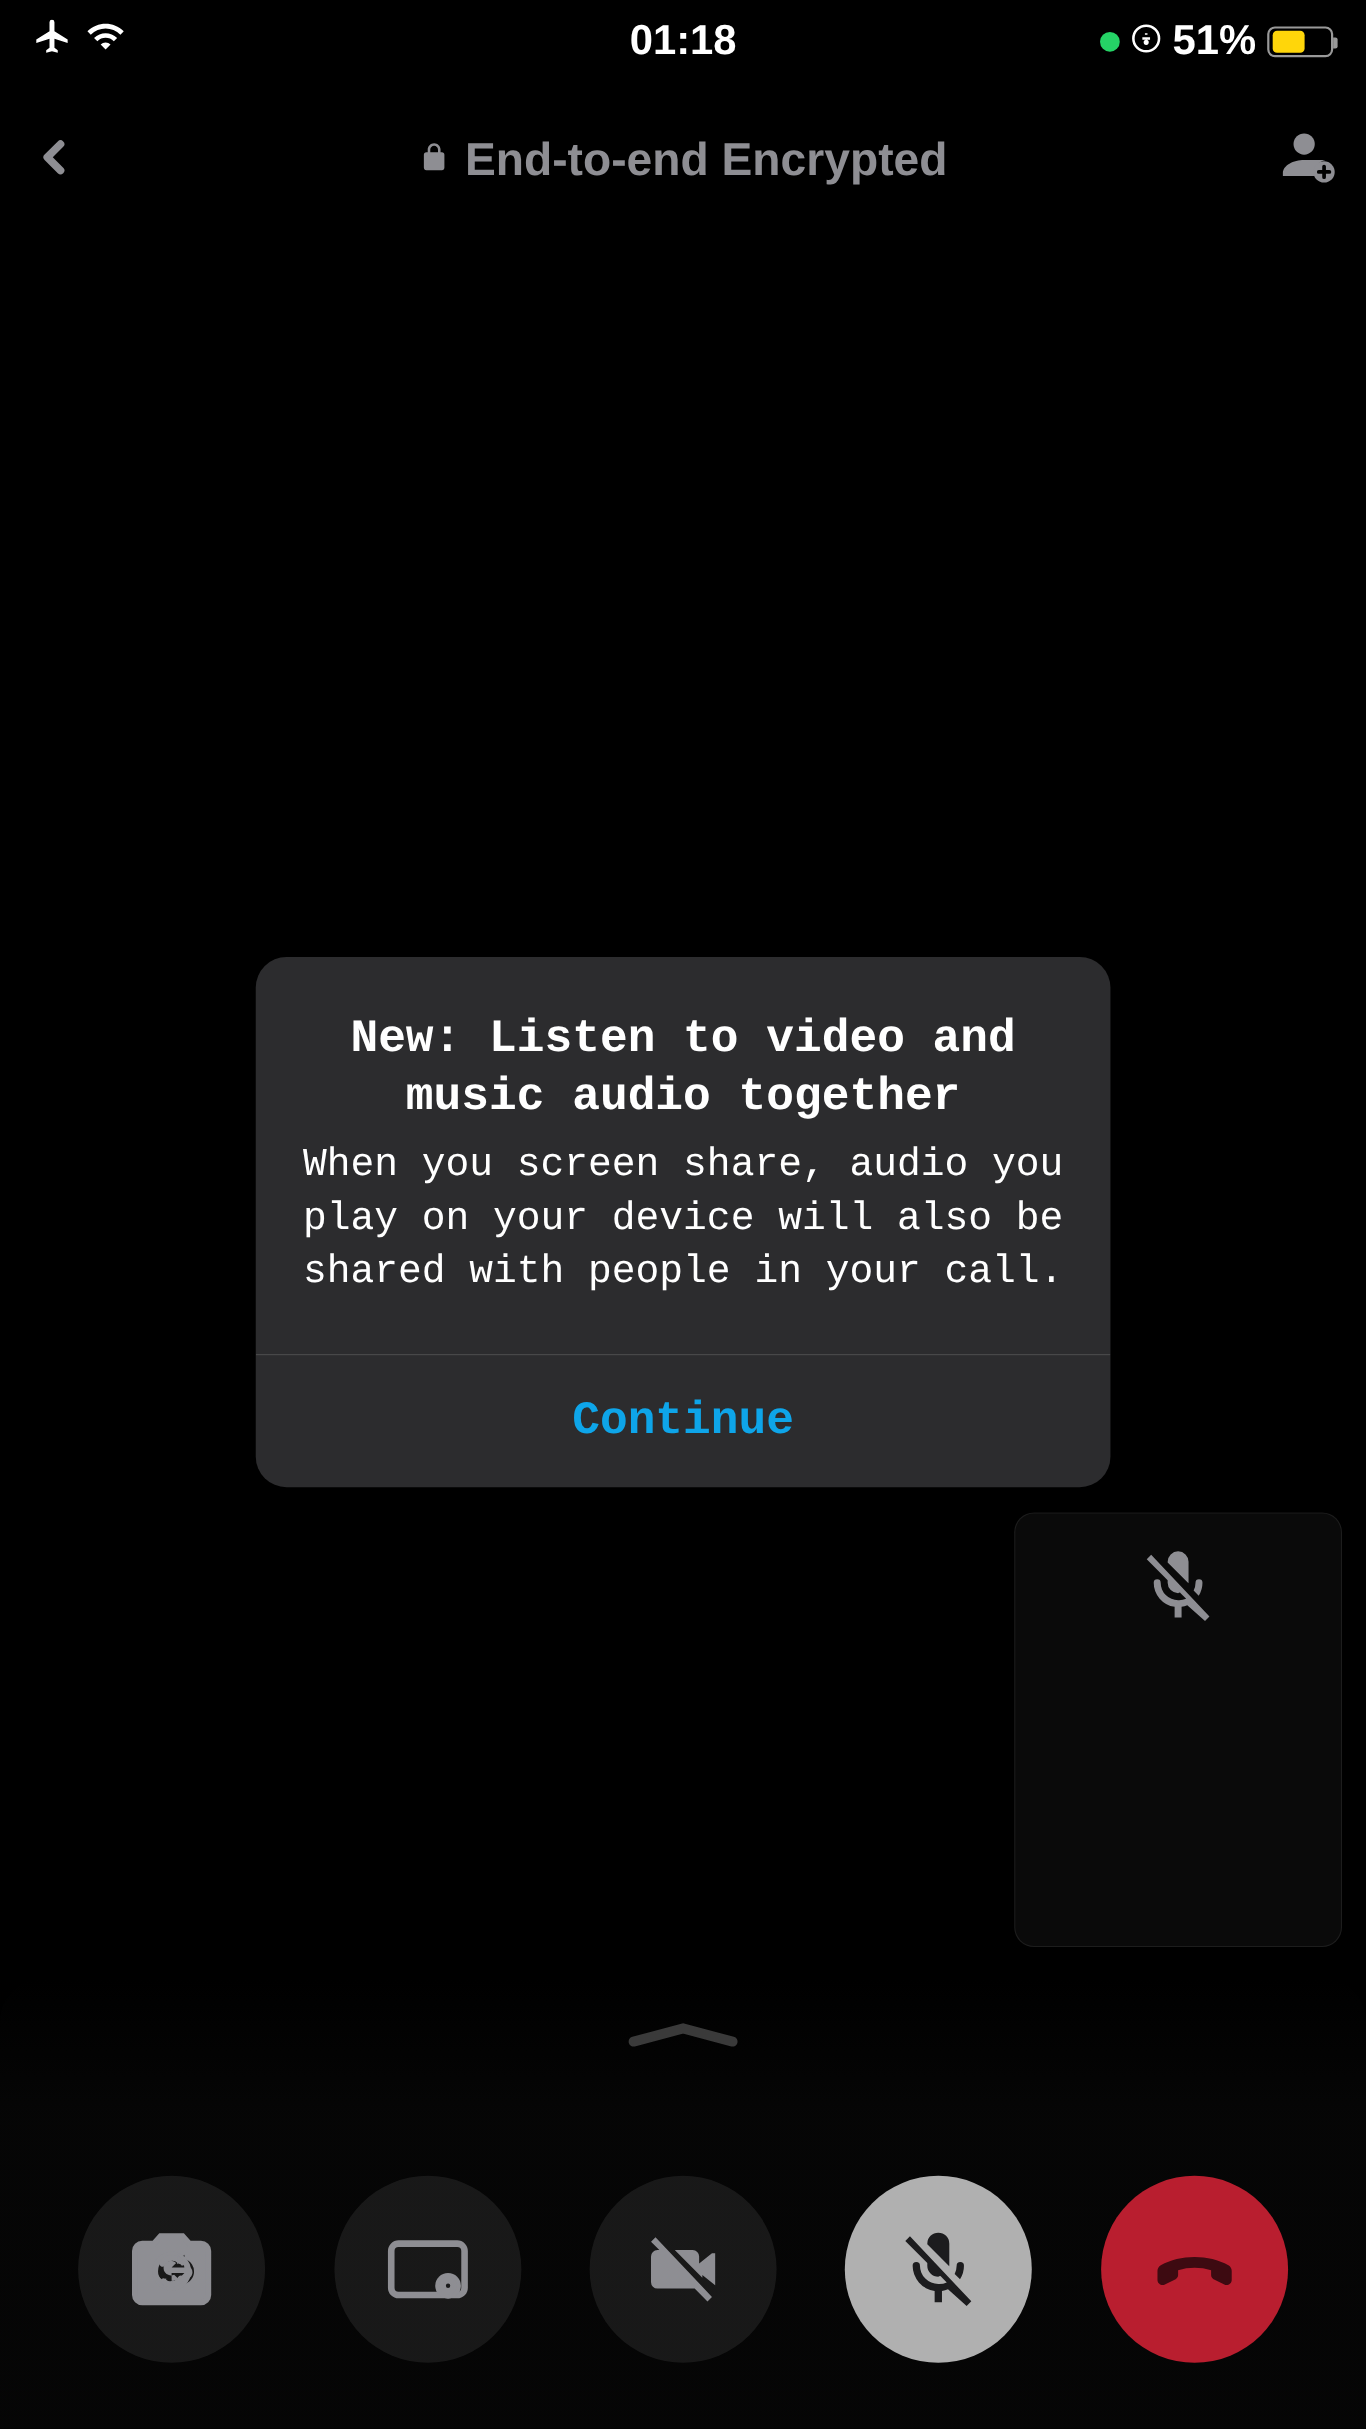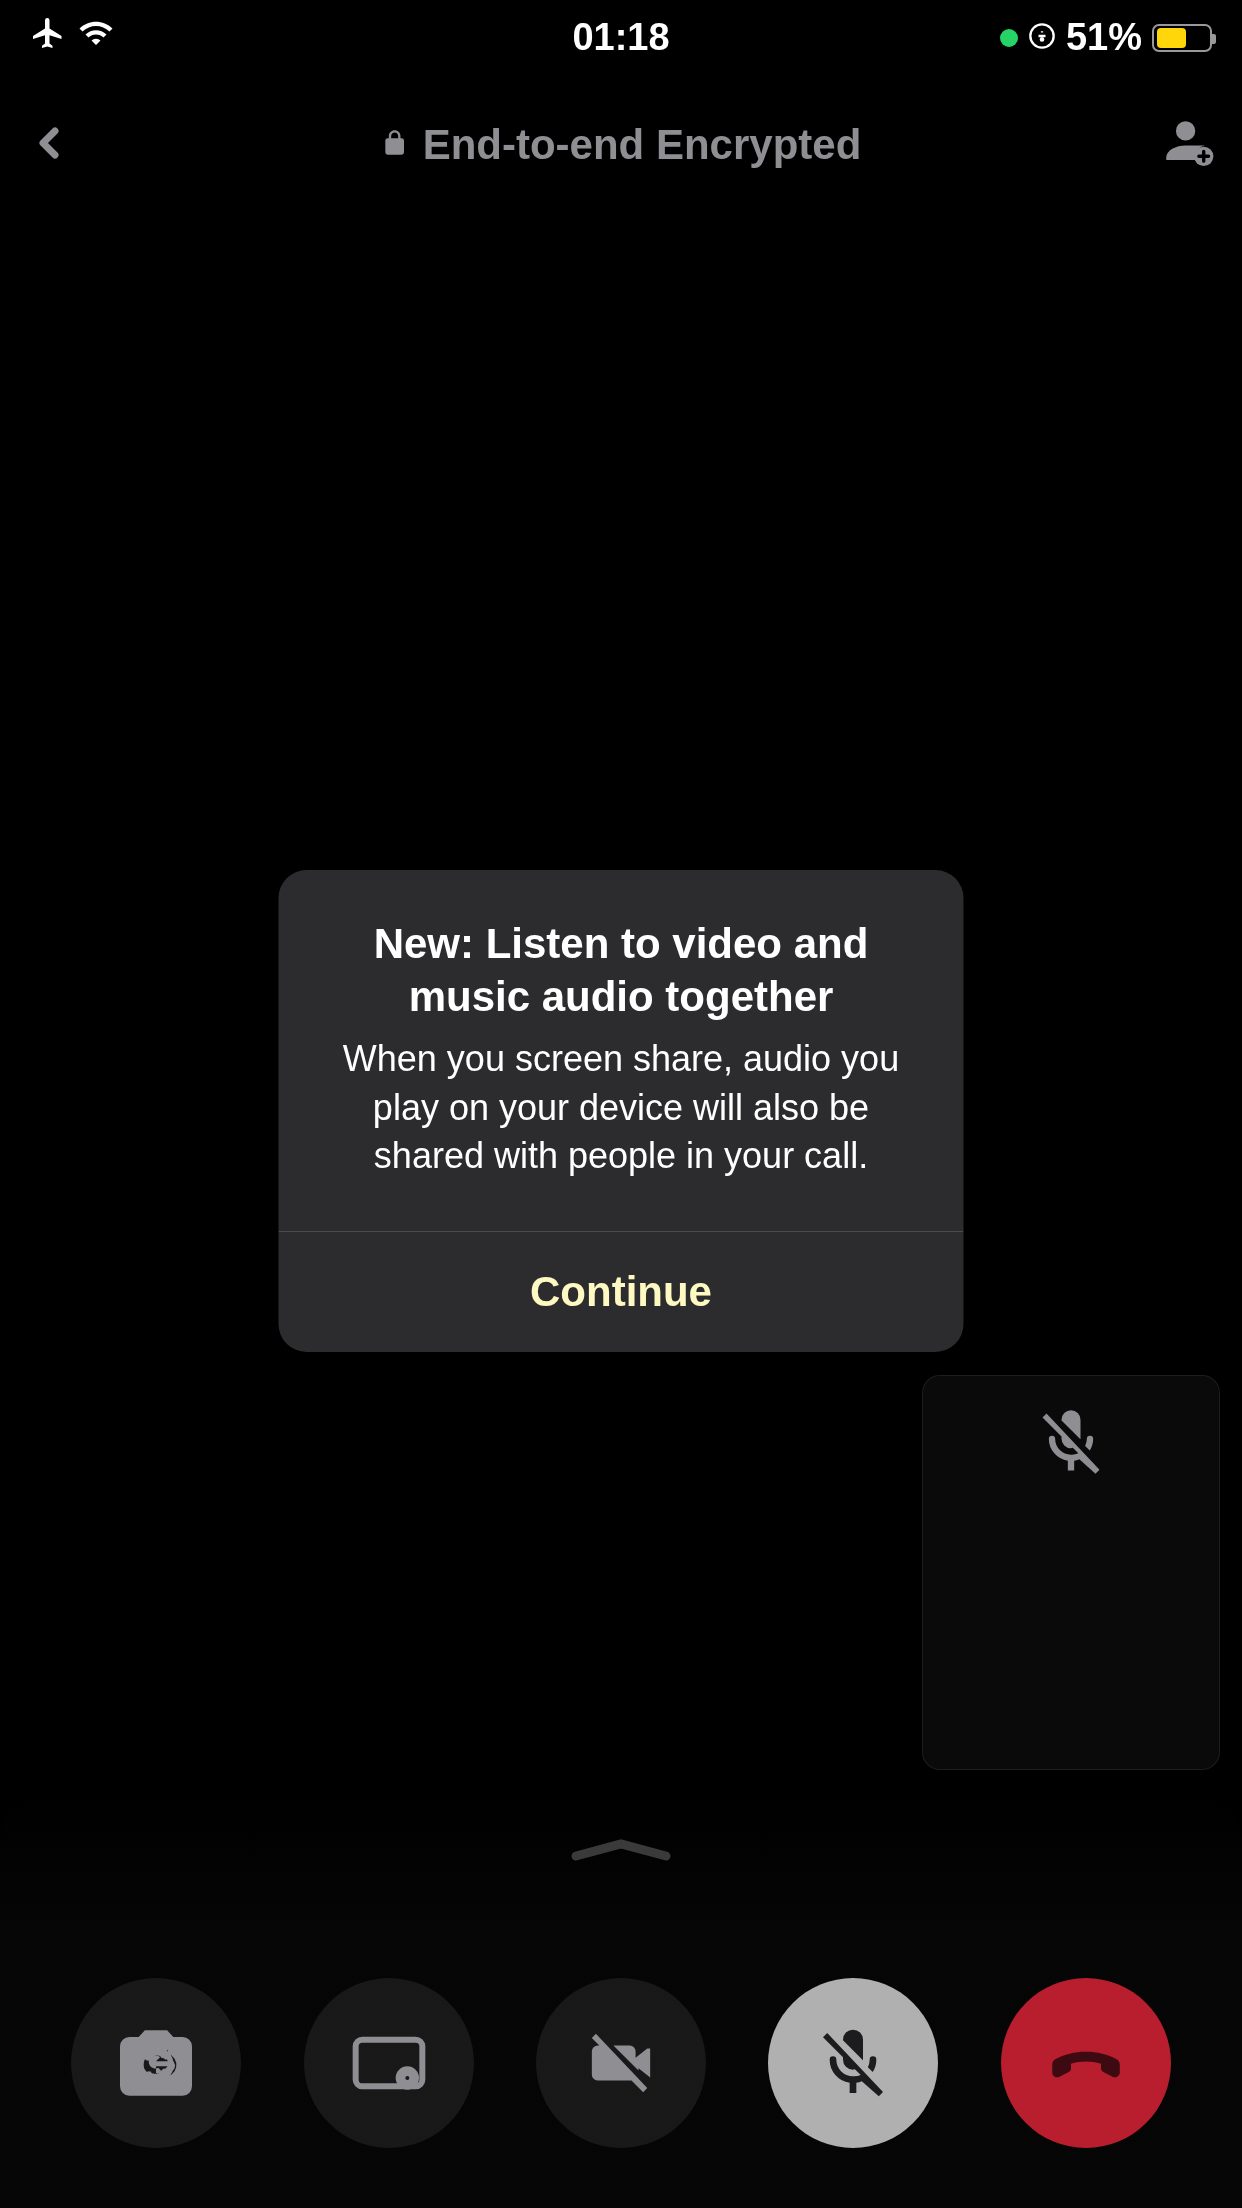--- a/index.html
+++ b/index.html
@@ -109,24 +109,25 @@
     .add-person {
       color: #8E8E93;
     }
     
     
     .dialog-overlay {
       position: absolute;
       top: 870px;
       left: 50%;
       transform: translateX(-50%);
-      width: 685px;
+      width: 777px;
       background: #2C2C2E;
       border-radius: 28px;
       overflow: hidden;
+      font-family: Liberation Mono, monospace;
     }
     .dialog-content {
       padding: 48px 40px 50px;
       text-align: center;
     }
     .dialog-title {
       color: #fff;
       font-size: 42px;
       font-weight: 700;
       line-height: 1.25;
@@ -138,21 +139,21 @@
       font-weight: 400;
       line-height: 1.35;
     }
     .dialog-divider {
       height: 1px;
       background: rgba(255,255,255,0.15);
     }
     .dialog-button {
       text-align: center;
       padding: 36px 0;
-      color: #fef9c3;
+      color: #0ea5e9;
       font-size: 42px;
       font-weight: 700;
       cursor: pointer;
     }
     
     
     .pip {
       position: absolute;
       top: 1375px;
       right: 22px;

